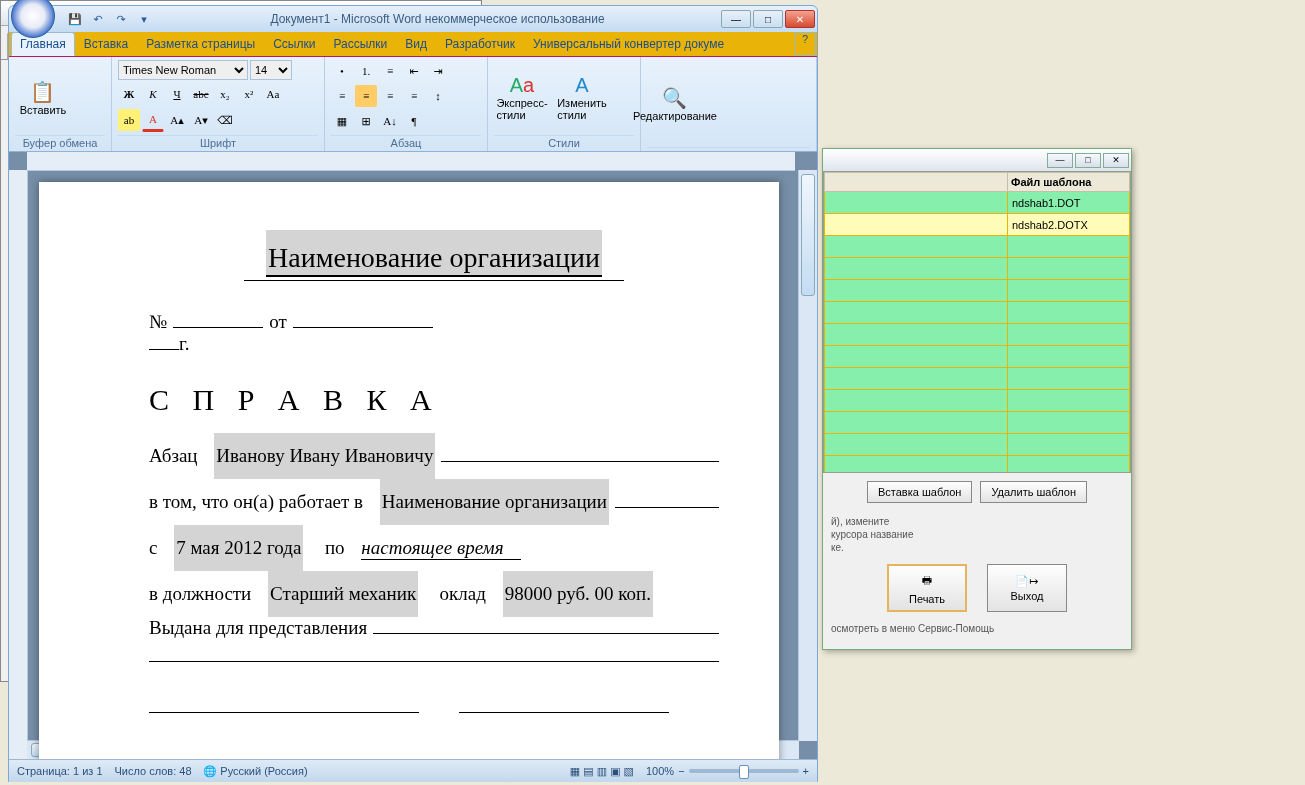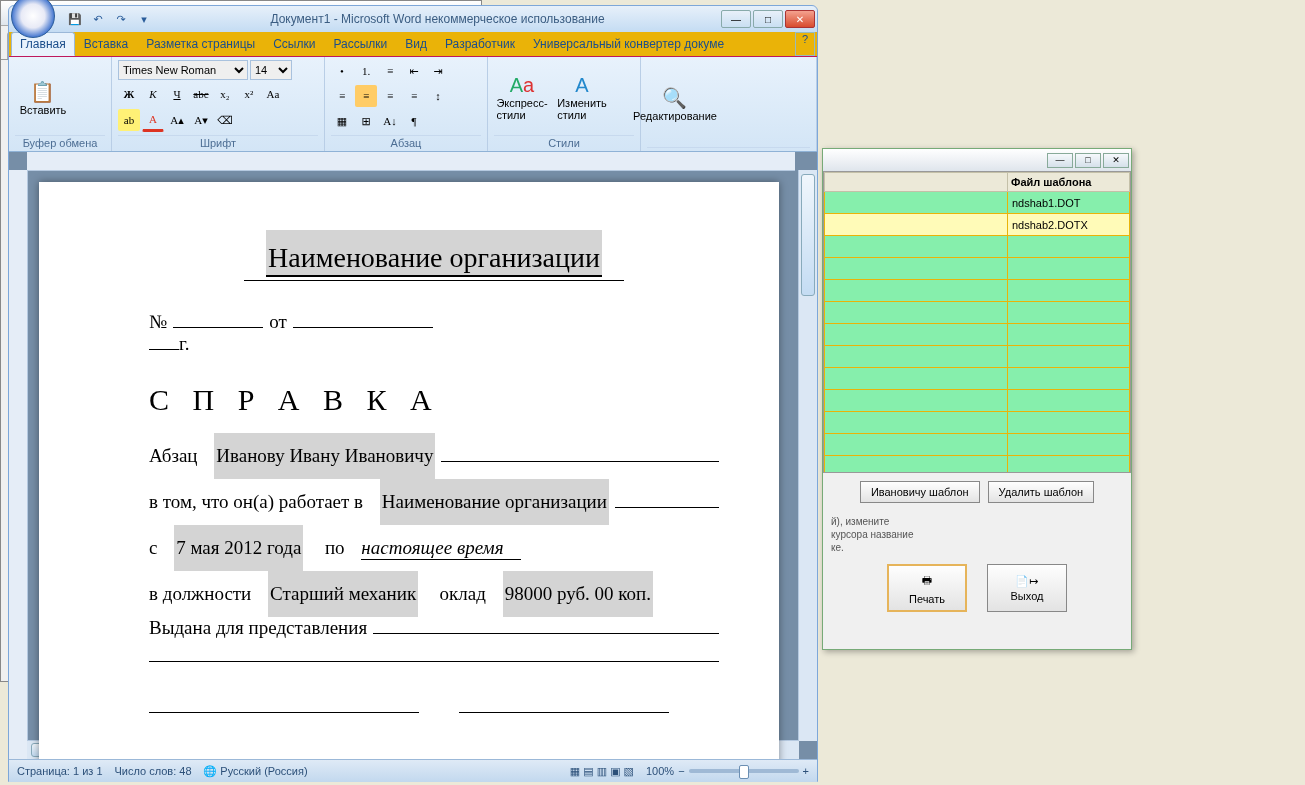--- a/index.html
+++ b/index.html
@@ -209,36 +209,37 @@
             <td></td>
           </tr>
           <tr>
             <td></td>
             <td></td>
           </tr>
     </tbody>
       </table>
   </div>
   <div class="dlg-btns">
-    <button>Ивановичу шаблон</button>
+    <button>Вставка шаблон</button>
     <button>Удалить шаблон</button>
   </div>
   <div class="hint">
     <span>й), измените</span><br><span>курсора название</span><br><span>ке.</span>
   </div>
   <div class="action-row">
     <button class="pr">
         <span>🖶</span>
         <span>Печать</span>
       </button>
     <button>
         <span>📄↦</span>
         <span>Выход</span>
       </button>
   </div>
+  <div class="hint">осмотреть в меню Сервис-Помощь</div>
 </div>
 
 <div class="win word-win">
   <div class="titlebar">
     <div class="office-btn"></div>
     <div class="qat">
       <span>💾</span>
       <span>↶</span>
       <span>↷</span>
       <span>▾</span>

